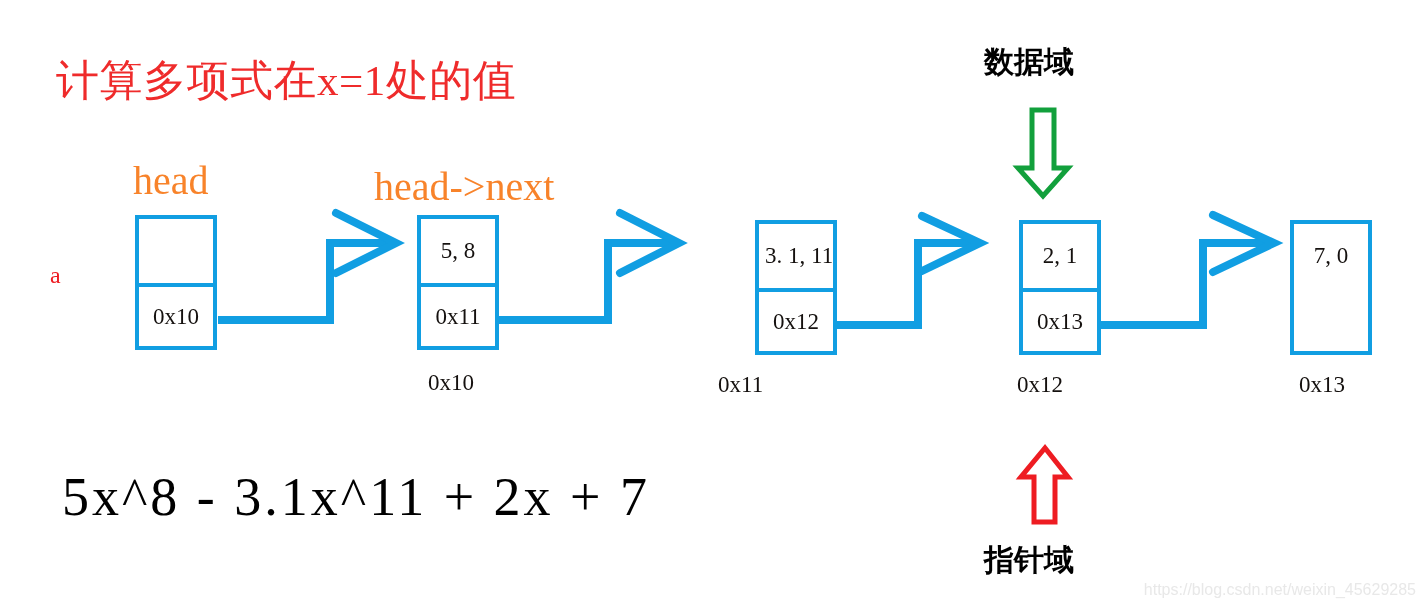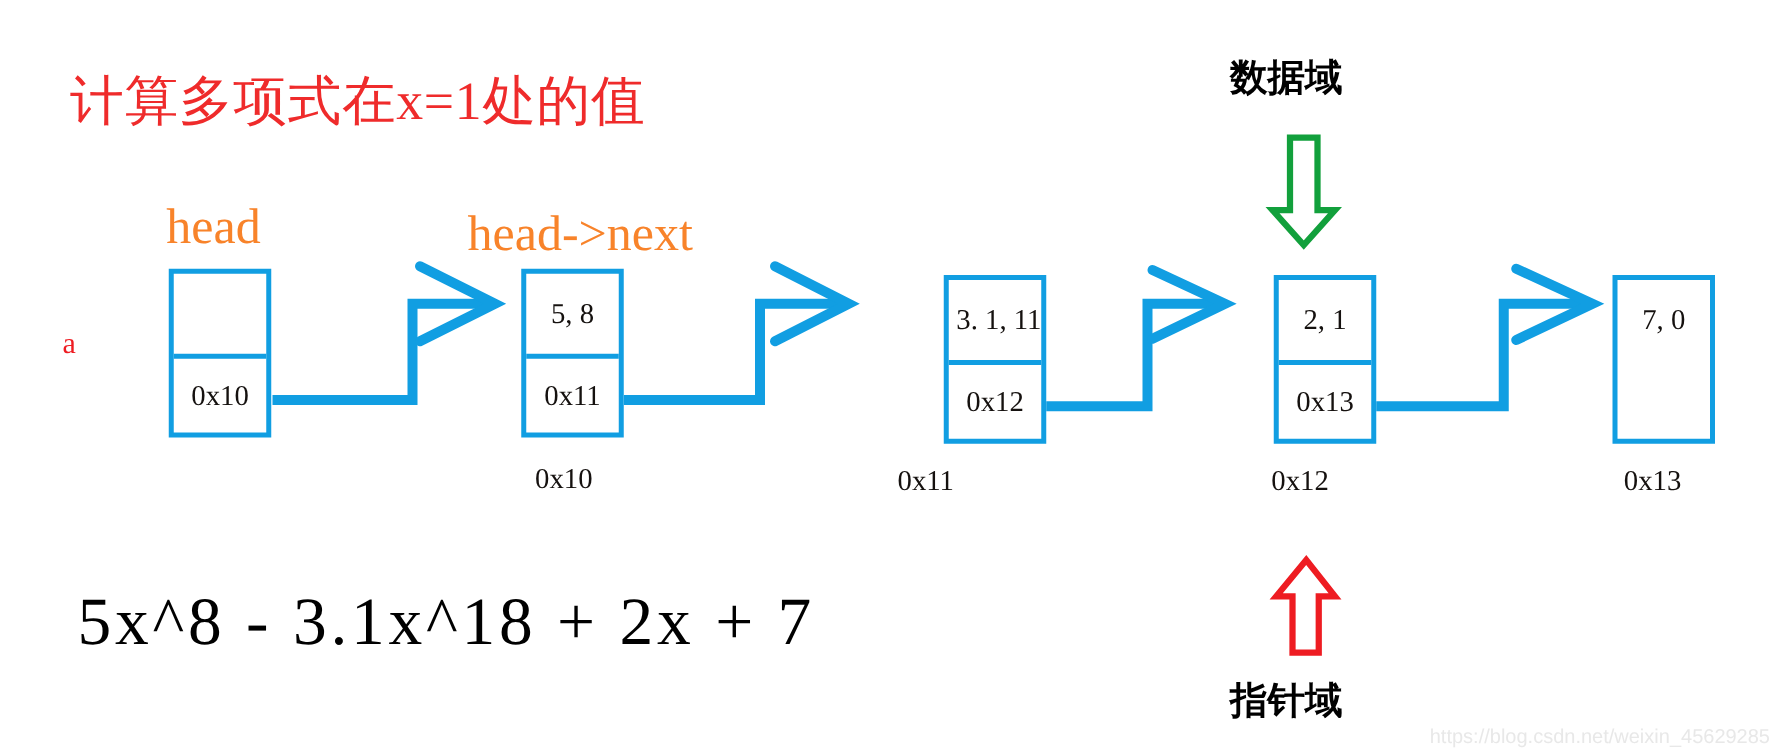--- a/index.html
+++ b/index.html
@@ -200,17 +200,17 @@
     <div class="cell data">
       <span class="cell-text">7, 0</span>
     </div>
   </div>
   <div class="abs addr" style="left:1299px; top:372px;">0x13</div>
 
   <div class="abs annot" style="left:984px; top:42px;">数据域</div>
 
   <div class="abs annot" style="left:984px; top:540px;">指针域</div>
 
-  <div class="abs" id="poly">5x^8 - 3.1x^18 + 2x + 7</div>
+  <div class="abs" id="poly">5x^8 - 3.1x^11 + 2x + 7</div>
 
   <div class="abs" id="watermark">https://blog.csdn.net/weixin_45629285</div>
 
 </div>
 
 </body></html>

